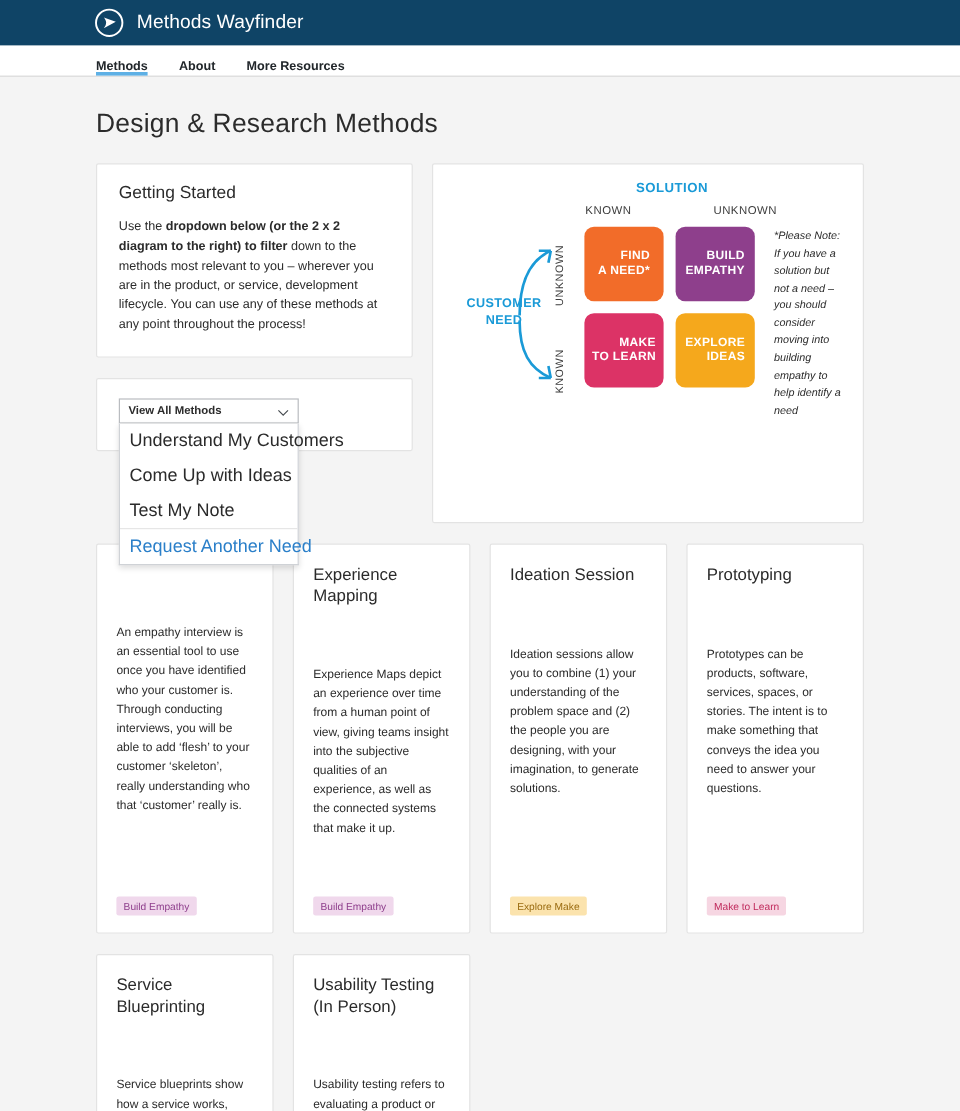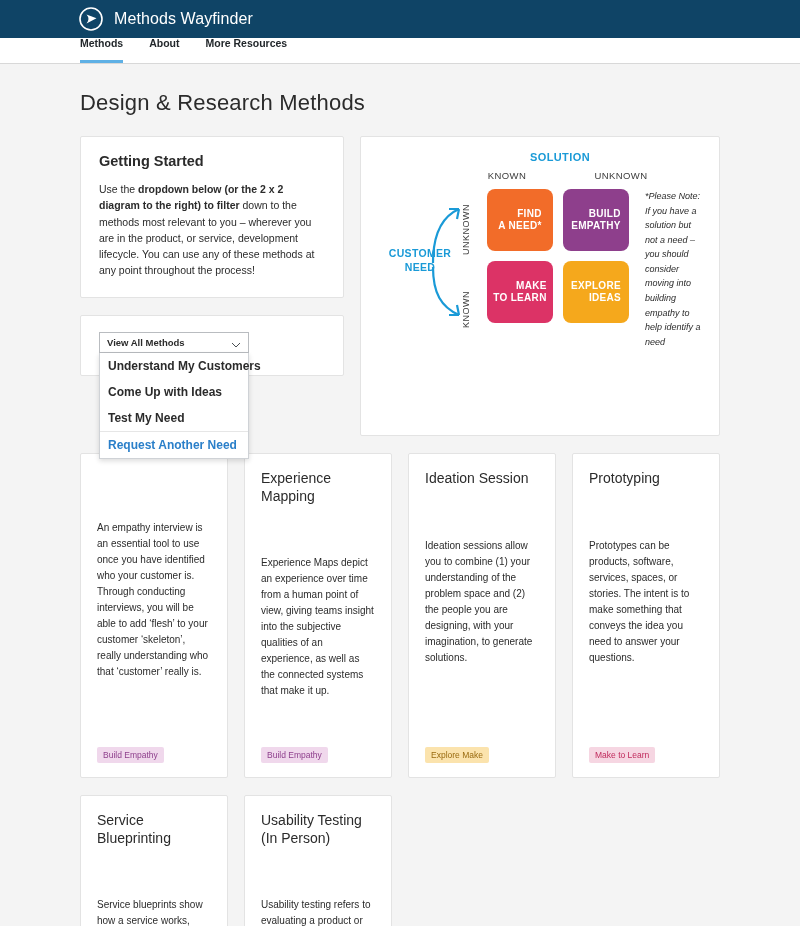--- a/index.html
+++ b/index.html
@@ -35,21 +35,21 @@
     border-bottom:1px solid #d8d8d8;
     display:flex;
     align-items:flex-end;
     padding-left:80px;
     gap:26px;
   }
   .nav-item {
     font-size:10.5px;
     font-weight:bold;
     color:#22272b;
-    padding-bottom:12px;
+    padding-bottom:0;
     border-bottom:3px solid transparent;
     cursor:pointer;
     line-height:1;
     text-align:center;
   }
   .nav-item.active { border-bottom-color:#5eb0e5; }
 
   
   .page {
     padding:0 80px;
@@ -63,21 +63,21 @@
     letter-spacing:.2px;
   }
 
   .card {
     background:#ffffff;
     border:1px solid #e3e3e3;
     border-radius:2px;
   }
   .card-h {
     font-size:14.5px;
-    font-weight:bold;
+    font-weight:normal;
     color:#2b2b2b;
     margin:0 0 12px 0;
   }
 
   
   .row1 { display:flex; gap:16px; align-items:flex-start; }
   .col-left { width:264px; flex:0 0 264px; }
   .col-right { flex:1 1 auto; }
 
   .getting-started { padding:16px 18px 18px 18px; min-height:120px; }
@@ -115,22 +115,22 @@
     position:absolute;
     top:21px; left:0;
     width:150px;
     background:#ffffff;
     border:1px solid #cfd2d6;
     border-top:none;
     box-shadow:0 2px 5px rgba(0,0,0,.14);
     z-index:40;
   }
   .option {
-    font-size:12px;
-    font-weight:bold;
+    font-size:15px;
+    font-weight:normal;
     color:#2b2b2b;
     padding:6px 8px;
     cursor:pointer;
     white-space:nowrap;
   }
   .option.link { color:#2a7fc9; border-top:1px solid #e6e6e6; }
 
   
   .diagram { padding:14px 16px 16px 16px; height:300px; position:relative; }
   .dg-solution {
@@ -305,21 +305,21 @@
             <span>View All Methods</span>
             <span class="chev">
               <svg width="10" height="6" viewBox="0 0 10 6">
                   <path d="M1 1 L5 5 L9 1" fill="none" stroke="#4a4f54" stroke-width="1"></path>
                 </svg>
             </span>
           </div>
           <div class="options">
             <div class="option">Understand My Customers</div>
             <div class="option">Come Up with Ideas</div>
-            <div class="option">Test My Need</div>
+            <div class="option">Test My Note</div>
             <div class="option link">Request Another Need</div>
           </div>
         </div>
       </div>
     </div>
 
     <div class="col-right">
       <div class="card diagram">
 
         <div class="dg-solution">SOLUTION</div>

